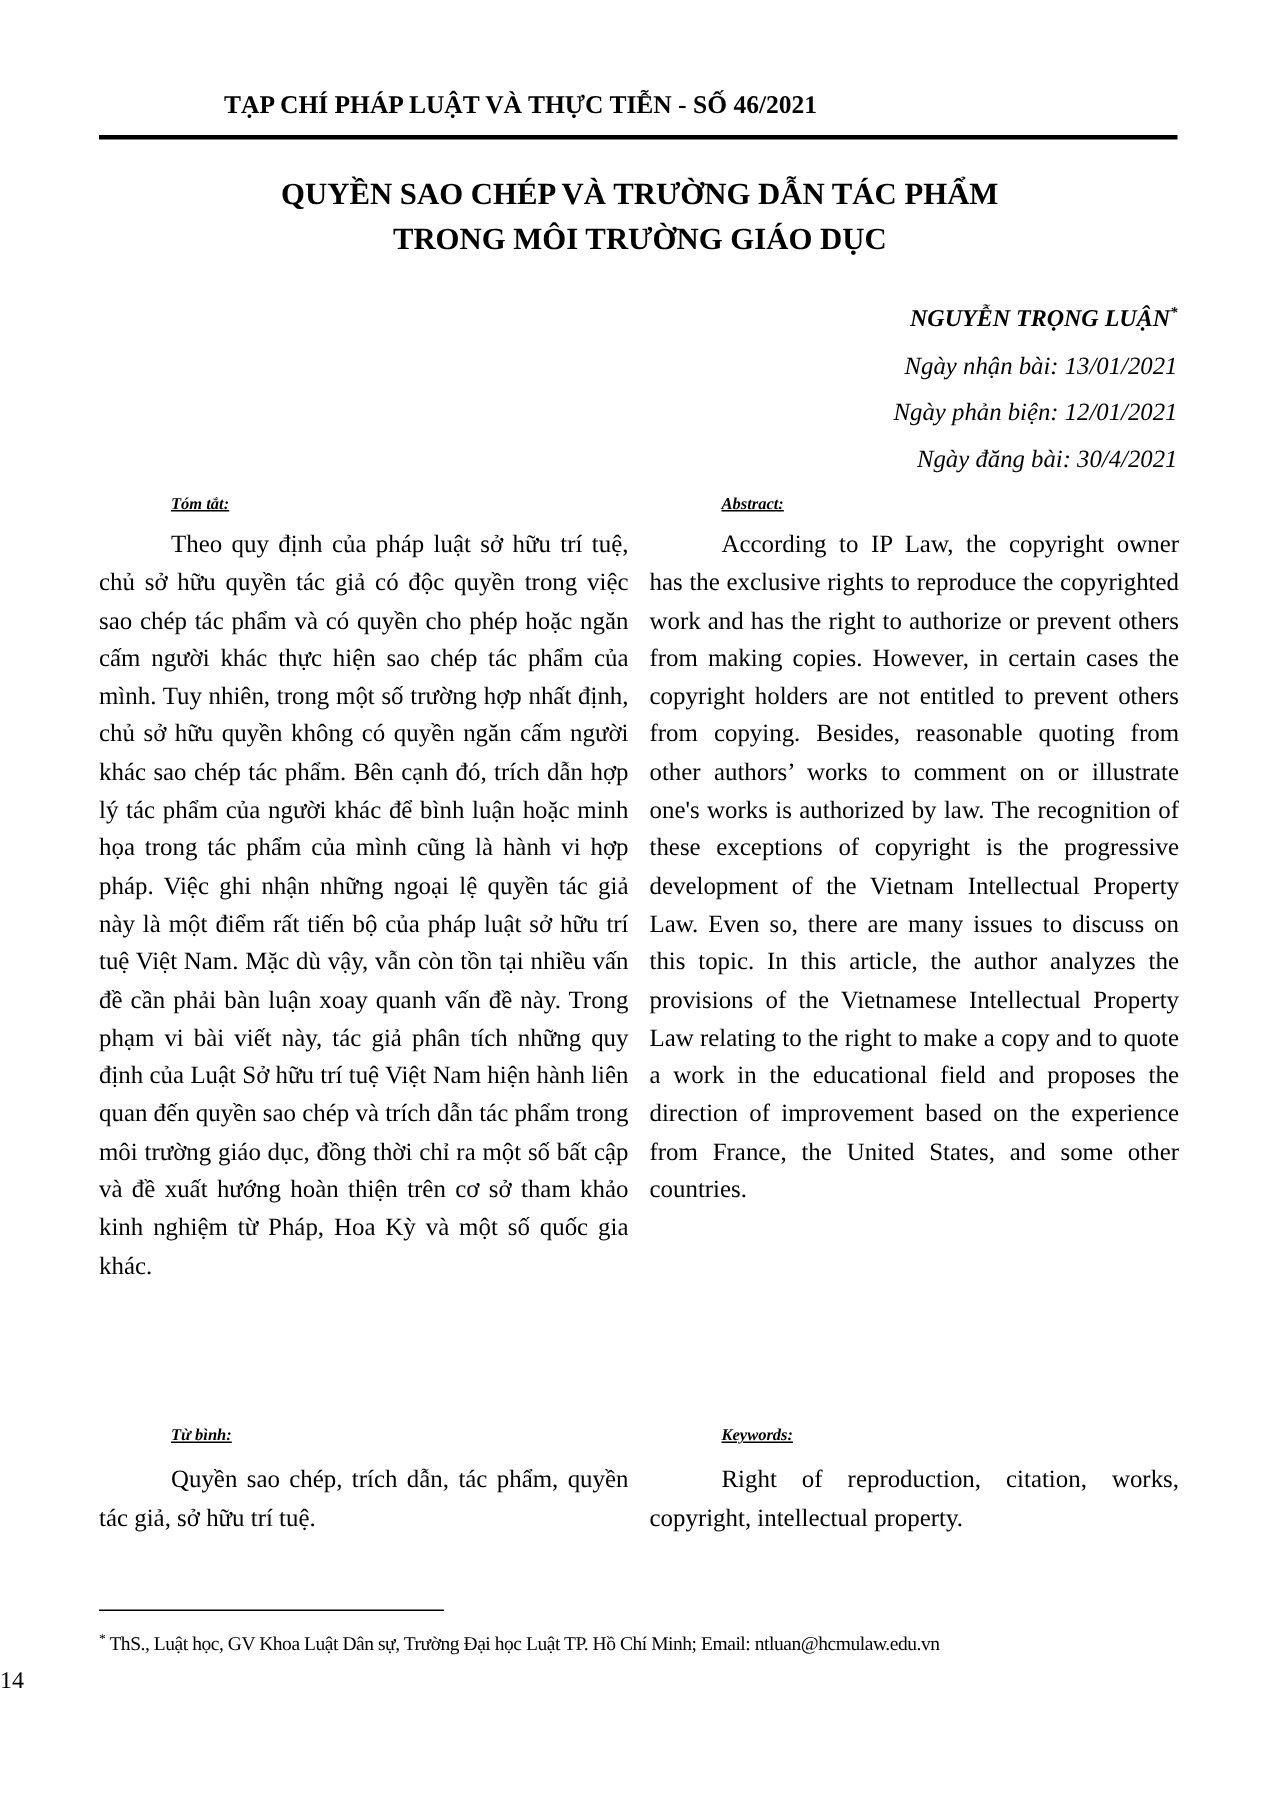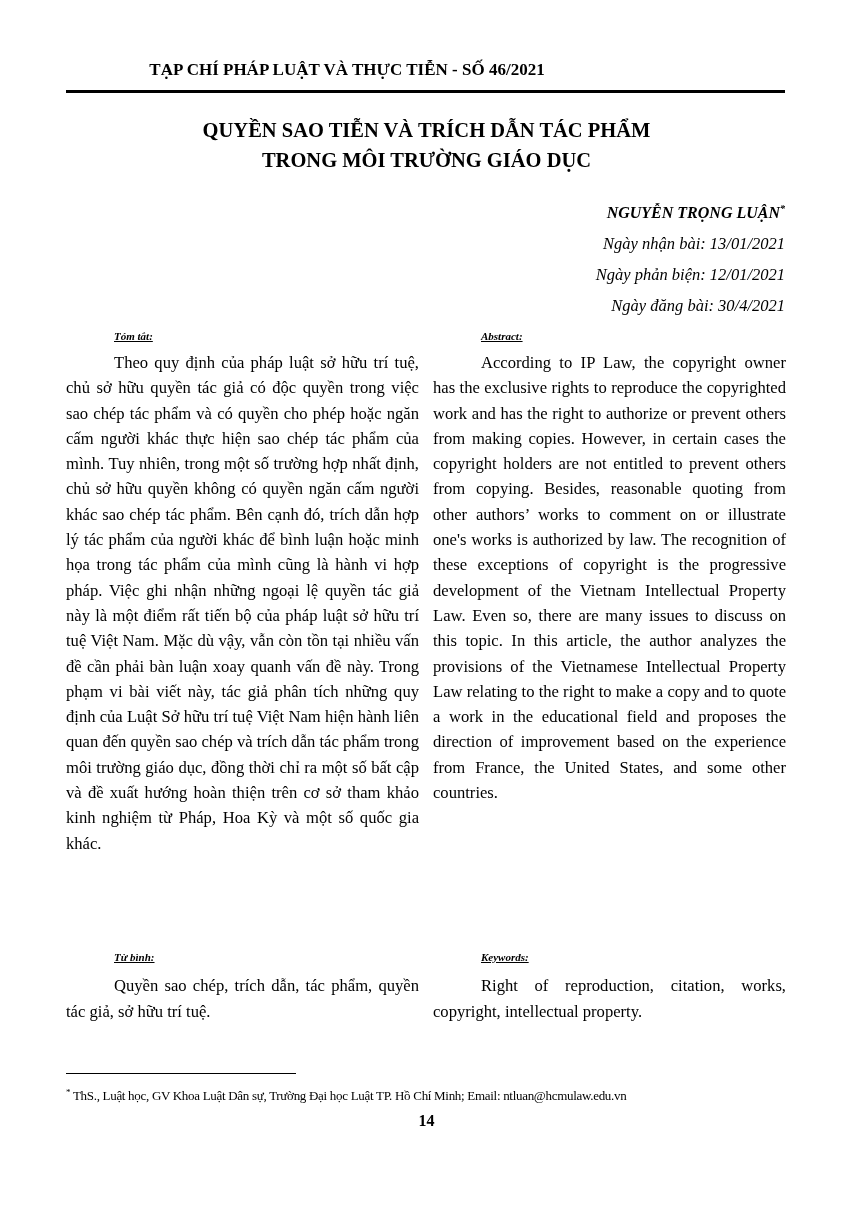--- a/index.html
+++ b/index.html
@@ -43,31 +43,31 @@
   .fn-rule {
     position: absolute; left: 66px; top: 1073px; width: 230px; height: 0;
     border-top: 1.5px solid #000;
   }
   .footnote {
     position: absolute; left: 66px; top: 1084px; width: 740px;
     font-size: 13px; line-height: 16px; letter-spacing: -0.3px; white-space: nowrap;
   }
   .footnote sup { font-size: 9px; }
   .page-num {
-    position: absolute; left: 0; top: 1112px; width: 853px; text-align: center; font-size: 16px; font-weight: bold;
+    position: absolute; left: 0; top: 1112px; width: 853px; font-size: 16px;
   }
 </style>
 </head>
 <body>
 
 <div class="journal-header">TẠP CHÍ PHÁP LUẬT VÀ THỰC TIỄN - SỐ 46/2021</div>
 <div class="header-rule"></div>
 
 <div class="title">
-  <div>QUYỀN SAO TIỄN VÀ TRÍCH DẪN TÁC PHẨM</div>
+  <div>QUYỀN SAO CHÉP VÀ TRƯỜNG DẪN TÁC PHẨM</div>
   <div>TRONG MÔI TRƯỜNG GIÁO DỤC</div>
 </div>
 
 <div class="meta">
   <div class="author"><span>NGUYỄN TRỌNG LUẬN</span><sup>*</sup></div>
   <div>Ngày nhận bài: 13/01/2021</div>
   <div>Ngày phản biện: 12/01/2021</div>
   <div>Ngày đăng bài: 30/4/2021</div>
 </div>
 

